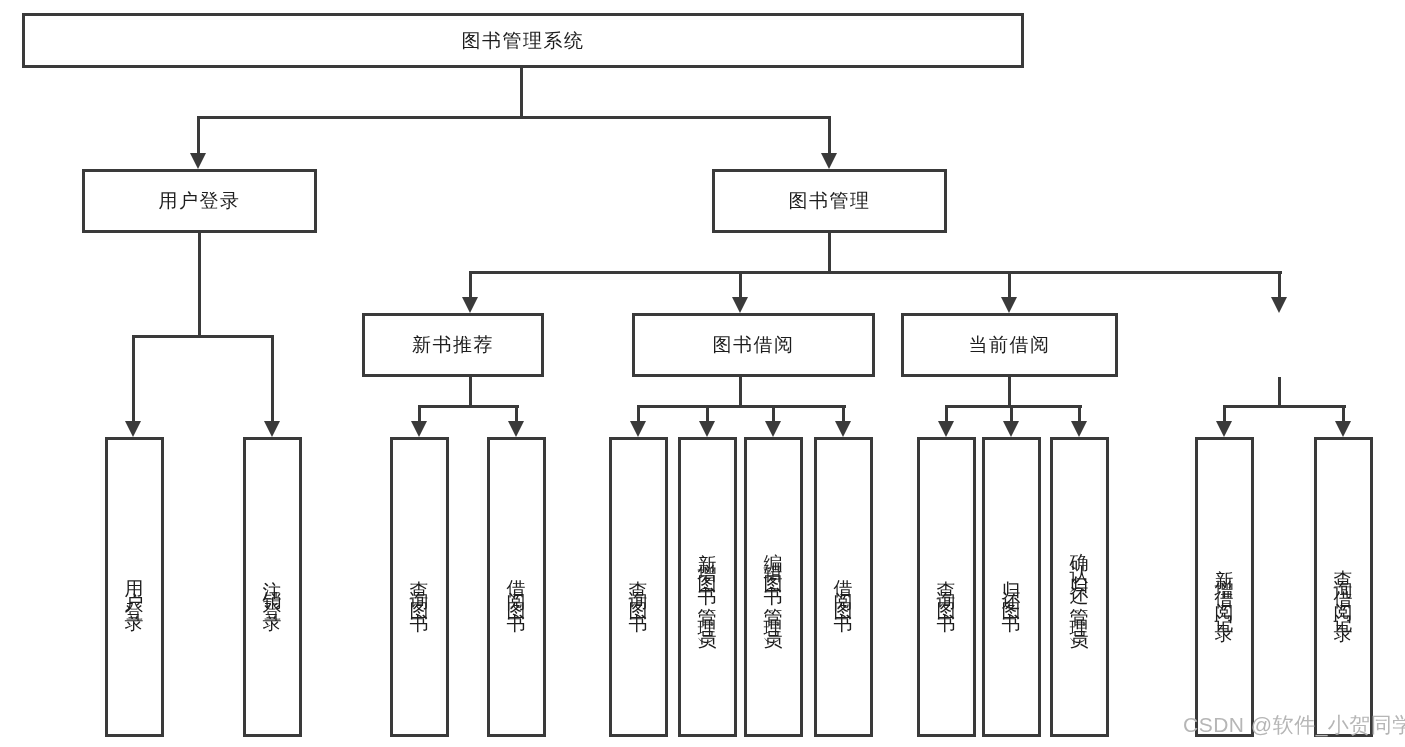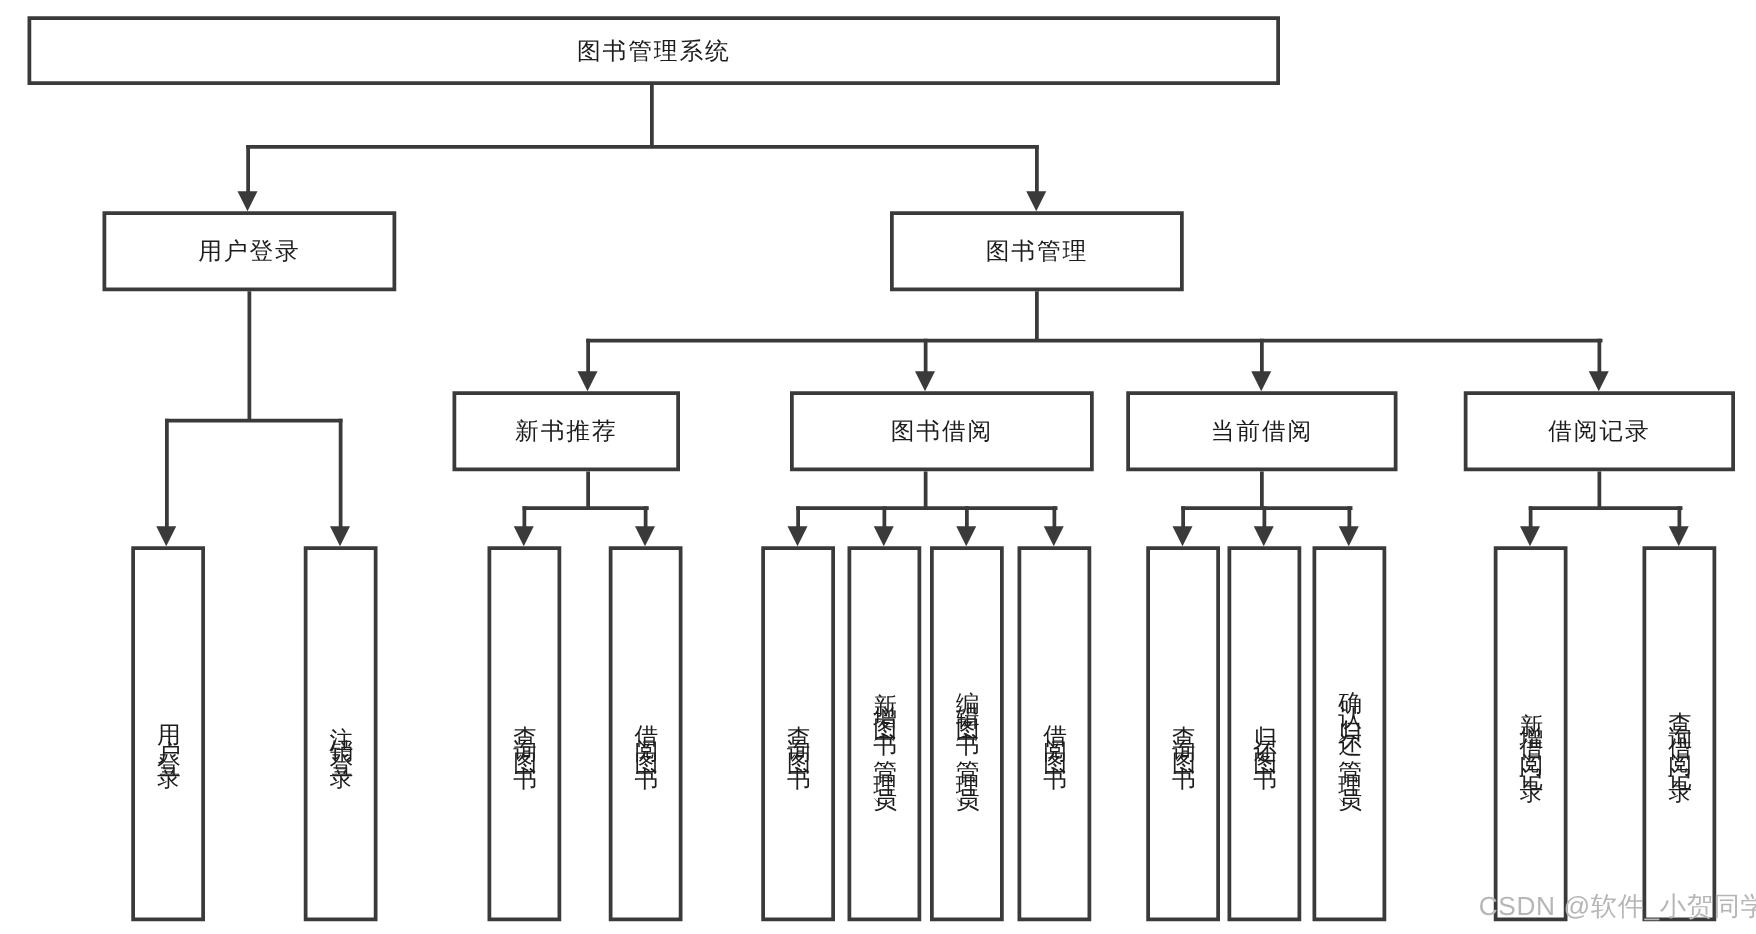--- a/index.html
+++ b/index.html
@@ -135,23 +135,20 @@
   </div>
 
   <div class="box hbox" style="left:632px; top:313px; width:243px; height:64px;">
     <span>图书借阅</span>
   </div>
 
   <div class="box hbox" style="left:901px; top:313px; width:217px; height:64px;">
     <span>当前借阅</span>
   </div>
 
-  <div class="box hbox" style="left:1171px; top:313px; width:217px; height:64px;">
-    <span>借阅记录</span>
-  </div>
 
   <div class="box" style="left:105px; top:437px; width:59px; height:300px;">
     <span class="vtext">用户登录</span>
   </div>
 
   <div class="box" style="left:243px; top:437px; width:59px; height:300px;">
     <span class="vtext">注销登录</span>
   </div>
 
   <div class="box" style="left:390px; top:437px; width:59px; height:300px;">

